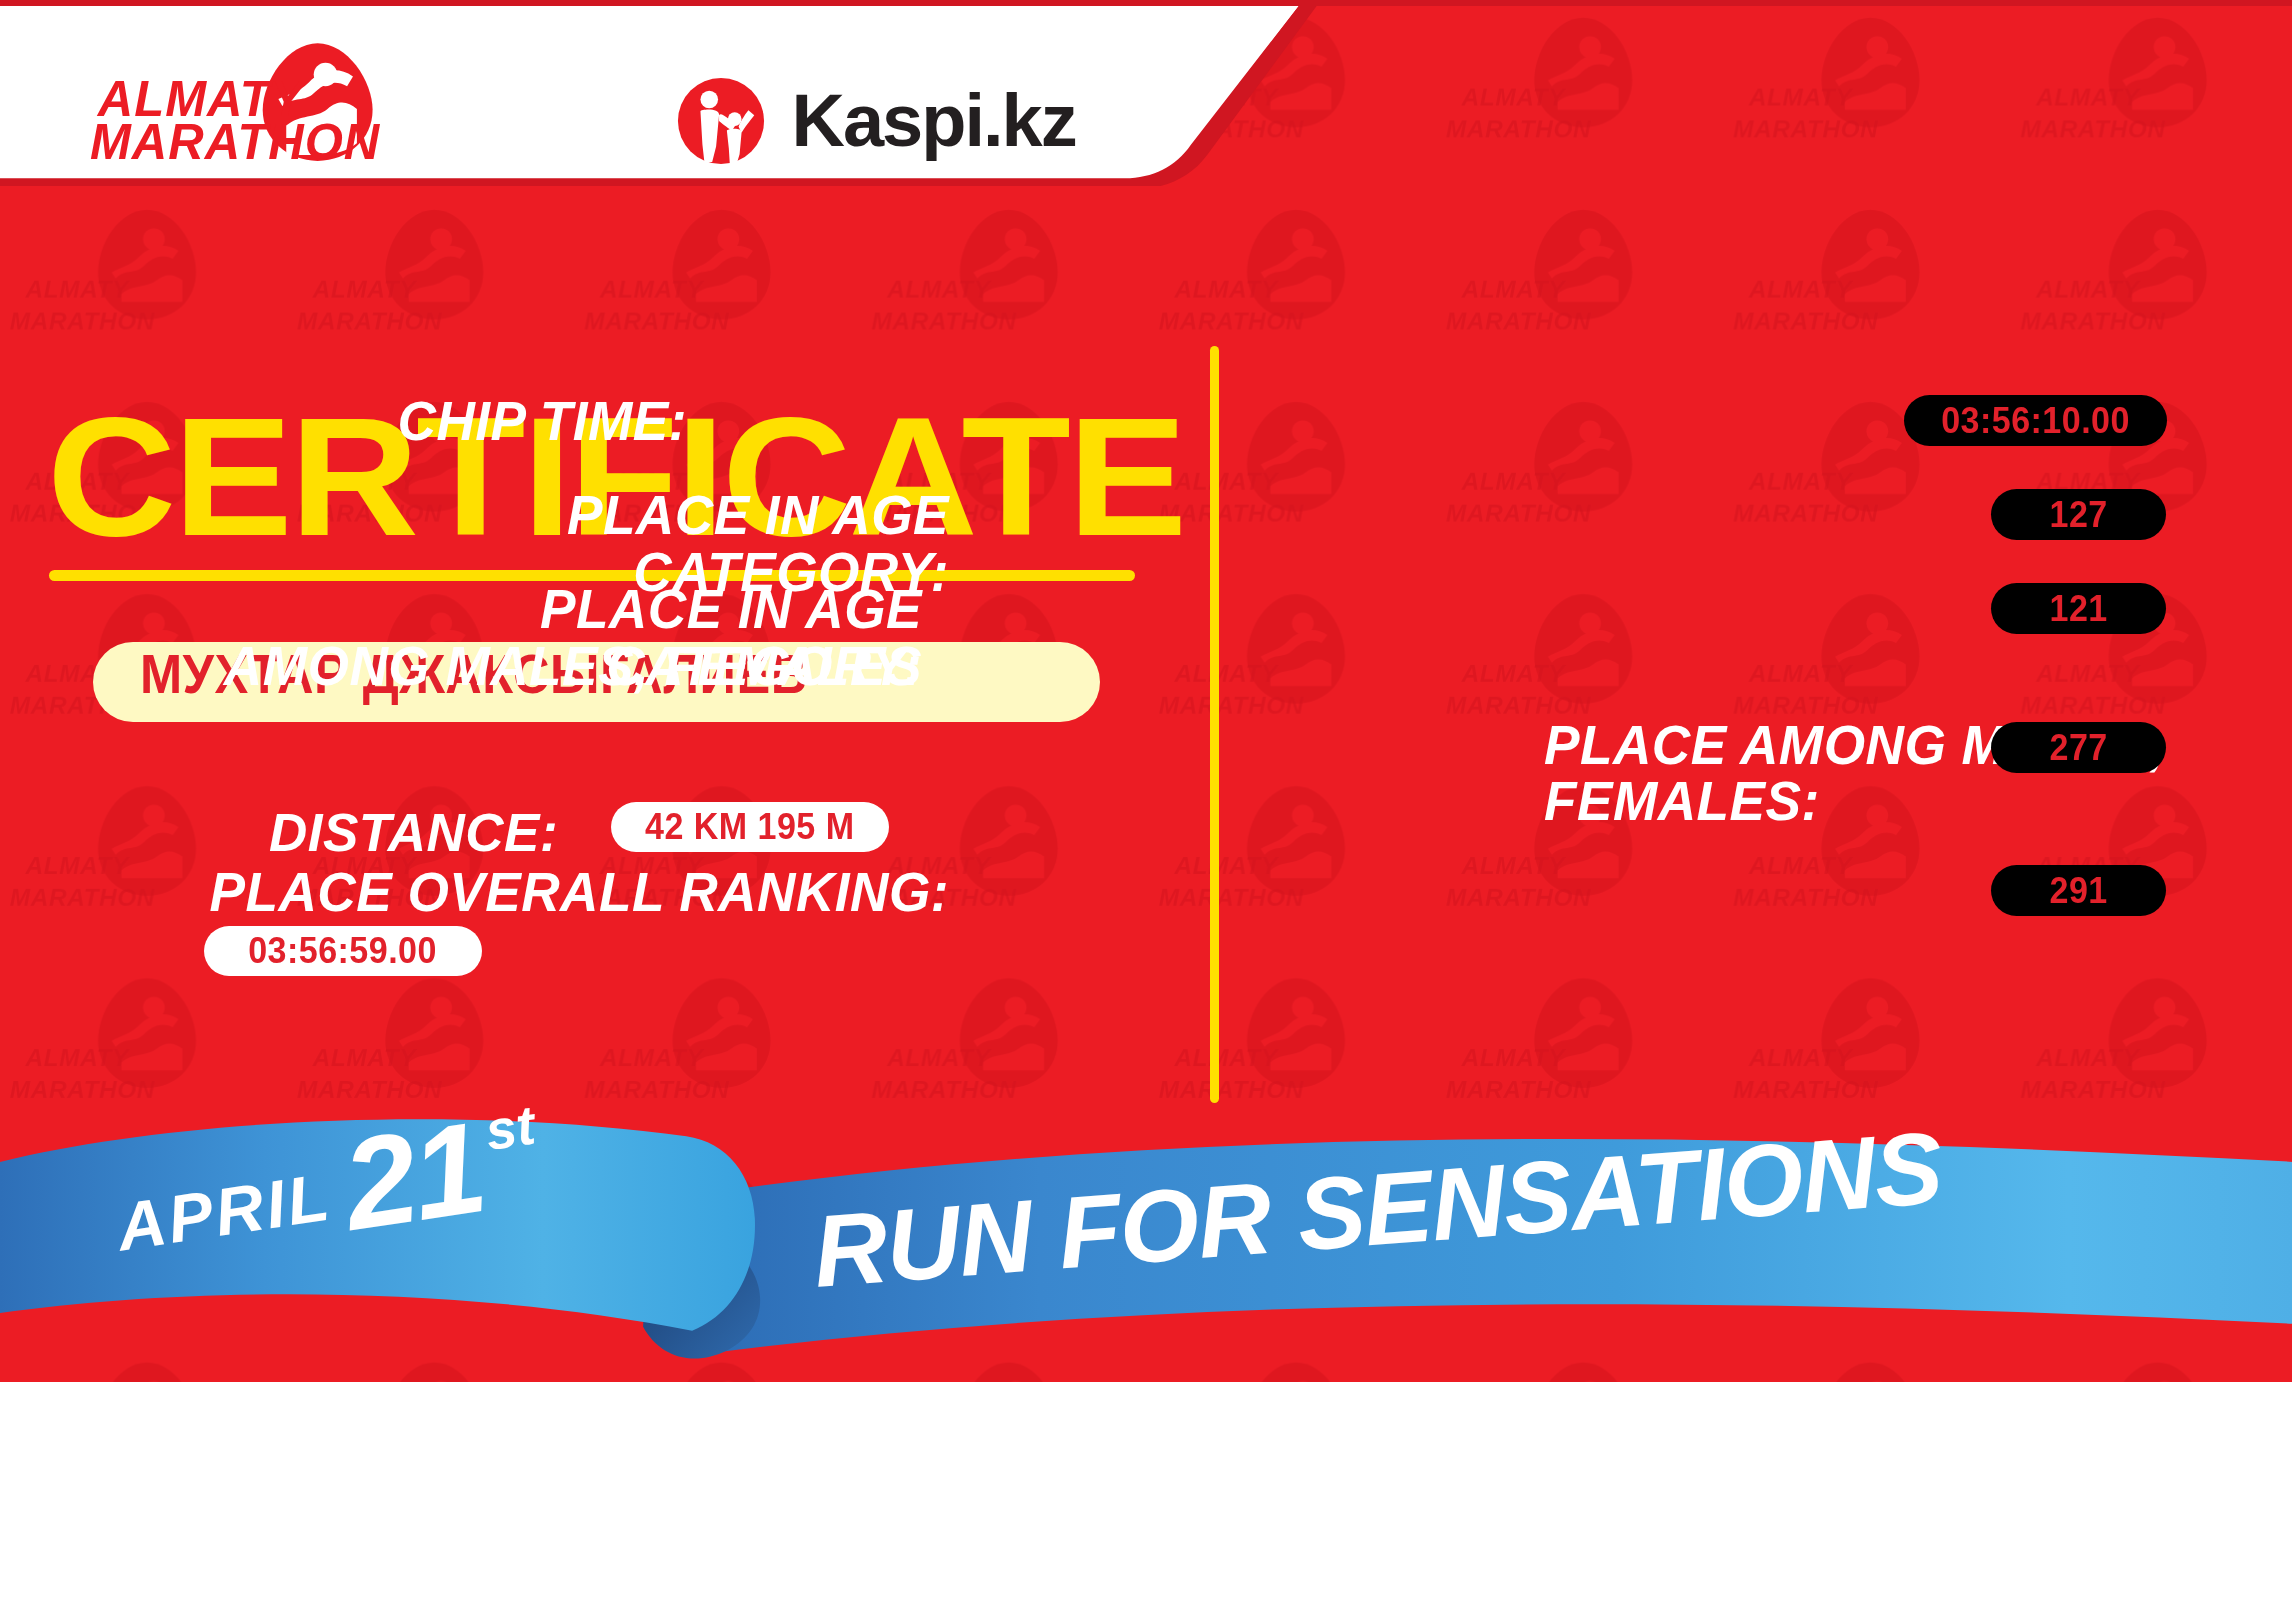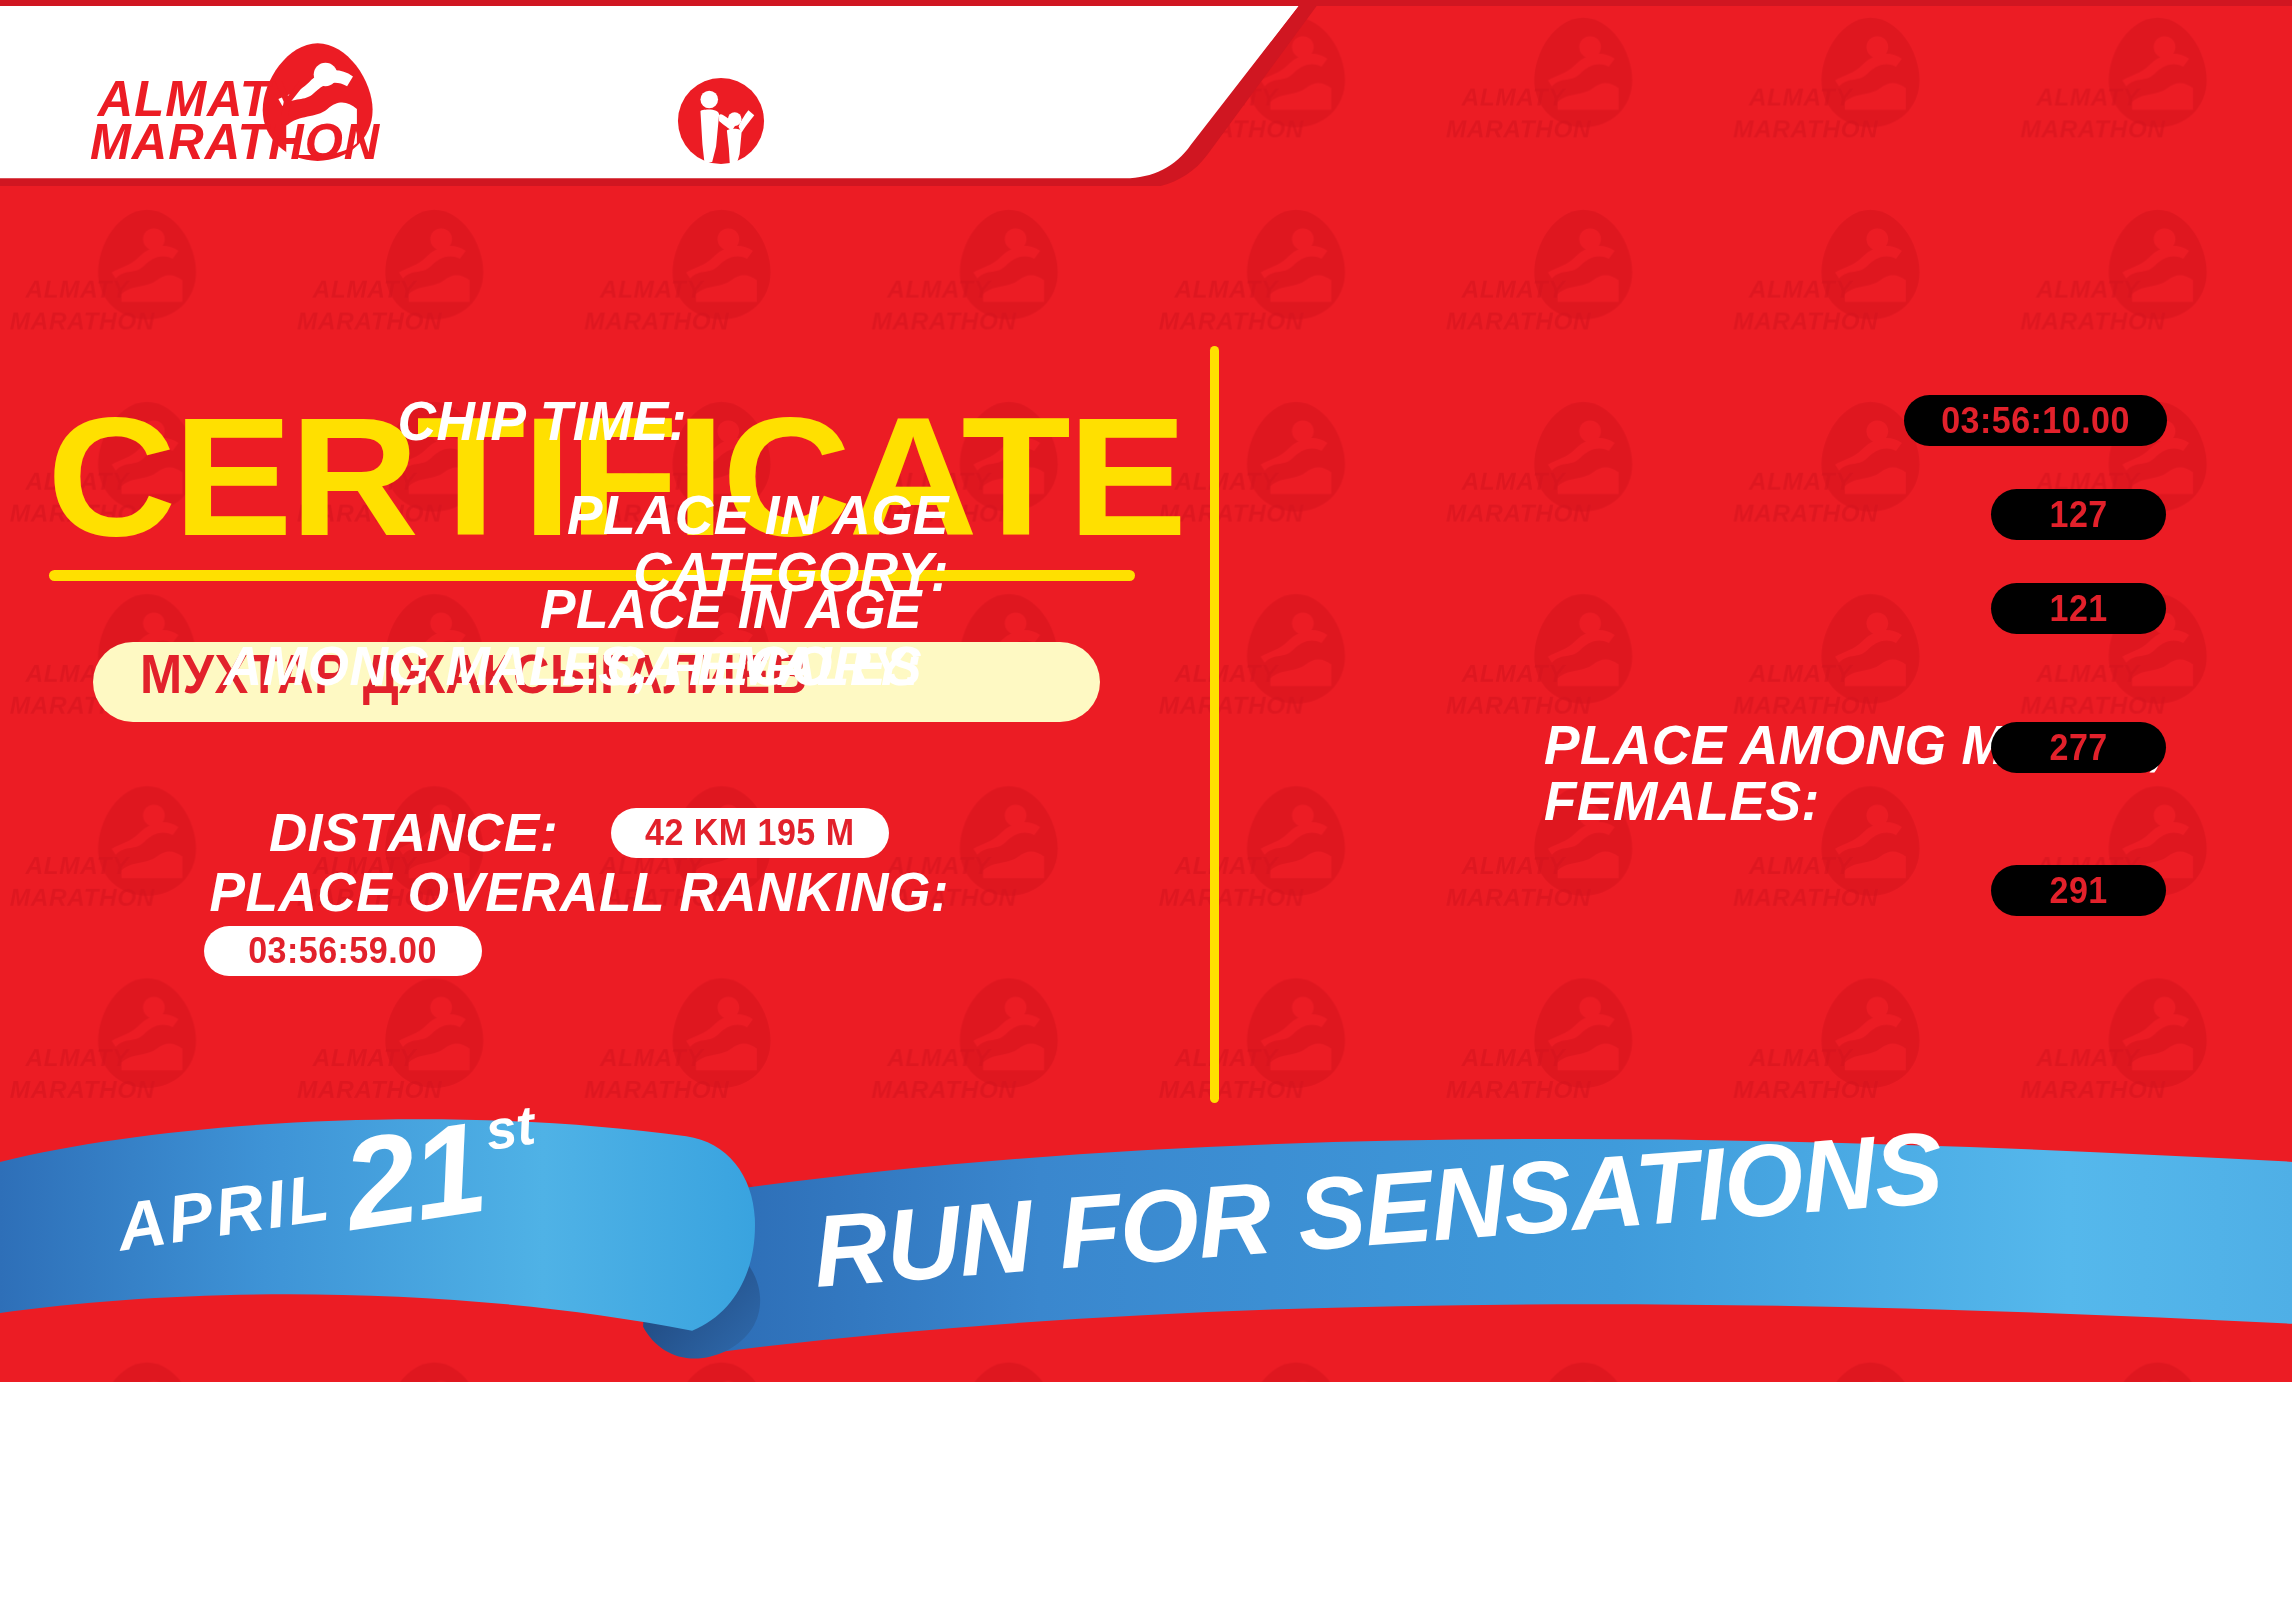--- a/index.html
+++ b/index.html
@@ -81,21 +81,21 @@
     display:flex; 
   }
   .name-text {
     margin-left:47px;
     font-size:55px; font-weight:bold; color:#E2212B;
     font-family:"Liberation Sans Narrow","Liberation Sans", sans-serif;
     transform:scaleX(0.92); transform-origin:left center;
     white-space:nowrap; letter-spacing:0.5px;
   }
 
-  .stat-row { position:absolute; display:flex; align-items:center; }
+  .stat-row { position:absolute; display:flex; align-items:flex-start; }
   .stat-label {
     font-size:53px; font-weight:bold; font-style:italic;
     font-family:"Liberation Sans Narrow","Liberation Sans", sans-serif;
     color:#ffffff; white-space:nowrap; letter-spacing:0.5px;
   }
   .stat-label.yellow { color:#FFE000; }
   .stat-pill {
     background:#ffffff; border-radius:29px; height:50px;
     display:flex; align-items:center; justify-content:center;
   }
@@ -295,20 +295,21 @@
   <div class="logo-kaspi">
     <svg class="kaspi-mark" viewBox="0 0 92 92">
       <circle cx="46" cy="46" r="44" fill="#EC1C24"></circle>
       <circle cx="34" cy="24" r="9" fill="#ffffff"></circle>
       <path d="M25 36 C25 34 45 32 44 40 L41 72 L37 88 L29 88 L27 70 Z" fill="#ffffff"></path>
       <path d="M44 40 C46 36 56 46 61 50 L57 56 C52 52 46 48 44 46 Z" fill="#ffffff"></path>
       <circle cx="60" cy="44" r="7" fill="#ffffff"></circle>
       <path d="M52 56 C52 54 68 52 67 58 L65 80 L62 90 L55 90 L54 74 Z" fill="#ffffff"></path>
       <path d="M67 58 C69 54 77 44 80 40 L74 35 C70 40 65 48 64 52 Z" fill="#ffffff"></path>
     </svg>
+    <span class="kaspi-word">Kaspi.kz</span>
   </div>
 
   <div class="left-col">
 
     <div class="cert-title">CERTIFICATE</div>
     <div class="title-rule"></div>
 
     <div class="name-pill">
       <span class="name-text">МУХТАР ДЖАКСЫГАЛИЕВ</span>
     </div>

